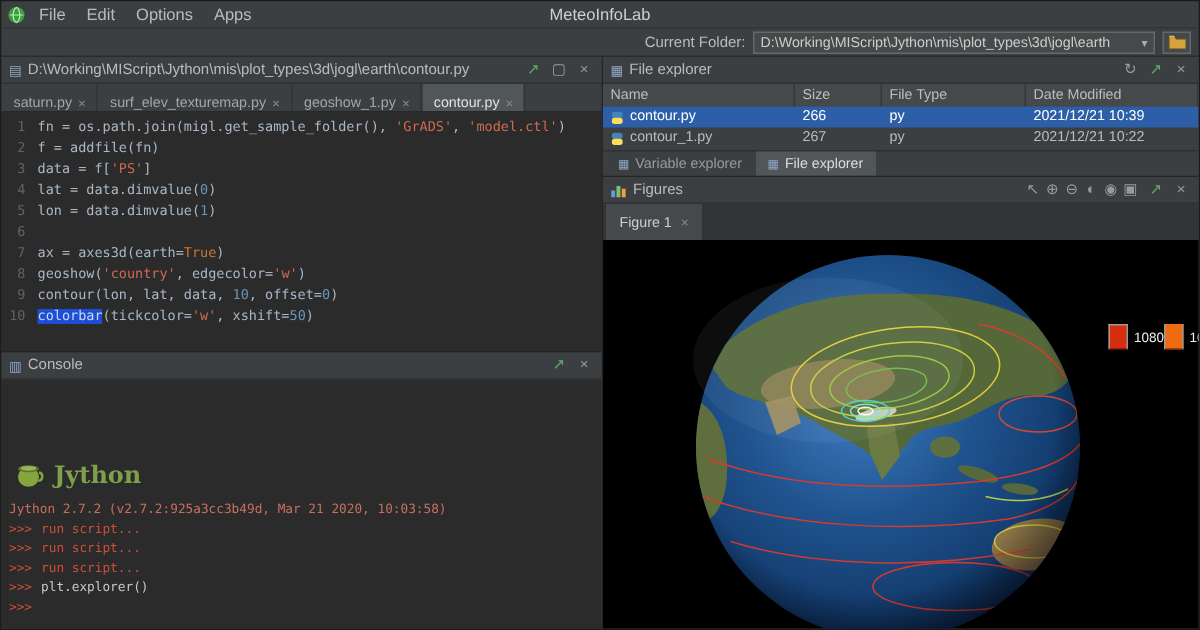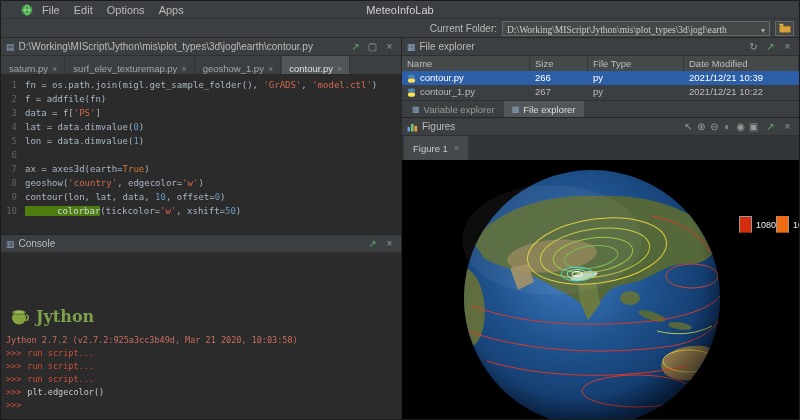--- a/index.html
+++ b/index.html
@@ -3,32 +3,32 @@
 <meta charset="utf-8">
 <style>
   *{margin:0;padding:0;box-sizing:border-box;}
   html,body{width:800px;height:420px;overflow:hidden;background:#2b2b2b;
     font-family:"Liberation Sans",sans-serif;}
   .app{width:800px;height:420px;display:flex;flex-direction:column;background:#3c3f41;
     color:#bbb;font-size:11px;border:1px solid #1b1b1b;}
 
   
   .titlebar{flex:0 0 18px;height:18px;display:flex;align-items:center;position:relative;
-    background:#3c3f41;border-bottom:1px solid #323537;padding:0 20px;gap:2px;}
+    background:#3c3f41;border-bottom:1px solid #323537;padding:0 4px;gap:2px;}
   .logo-svg{width:12px;height:12px;display:block;}
   .menubar{display:flex;}
   .menu-item{padding:0 7px;line-height:18px;color:#bbb;font-size:11px;}
   .app-title{position:absolute;left:0;right:0;text-align:center;color:#cfcfcf;pointer-events:none;}
 
   
   .toolbar{flex:0 0 19px;height:19px;display:flex;align-items:center;justify-content:flex-end;
     background:#3c3f41;border-bottom:1px solid #2b2b2b;padding:0 5px;gap:5px;}
   .folder-label{color:#bbb;font-size:10px;}
   .combo{width:268px;height:15px;background:#45494a;border:1px solid #646869;display:flex;
-    align-items:flex-end;padding:0 4px;color:#ccc;font-size:9.5px;font-family:Liberation Serif, serif;}
+    align-items:center;padding:0 4px;color:#ccc;font-size:9.5px;}
   .combo-path{flex:1;white-space:nowrap;overflow:hidden;}
   .combo-chevron{color:#aaa;font-size:8px;padding-left:3px;}
   .folder-btn{width:19px;height:15px;background:#45494a;border:1px solid #646869;
     display:flex;align-items:center;justify-content:center;}
 
   
   .main{flex:1;display:flex;min-height:0;}
   .left-col{flex:0 0 401px;width:401px;border-right:1px solid #252525;display:flex;flex-direction:column;}
   .right-col{flex:1;display:flex;flex-direction:column;min-width:0;}
 
@@ -50,21 +50,21 @@
   .tab.active{background:#515658;color:#e0e0e0;}
   .tab-close{color:#888;font-size:9px;}
   .code-area{flex:1;background:#2b2b2b;font-family:"DejaVu Sans Mono",monospace;font-size:9px;
     line-height:14px;padding-top:3px;overflow:hidden;}
   .code-line{display:flex;height:14px;white-space:pre;}
   .lnum{flex:0 0 24px;width:24px;text-align:right;padding-right:8px;color:#606366;}
   .seg-p{color:#a9b7c6;}
   .seg-s{color:#cf6a4c;}
   .seg-d{color:#6897bb;}
   .seg-k{color:#cc7832;}
-  .seg-sel{color:#cfd8e6;background:#4d7c0f;padding-left:32px;}
+  .seg-sel{color:#cfd8e6;background:#1d4ed8;}
 
   
   .console-panel{flex:1;display:flex;flex-direction:column;background:#2b2b2b;min-height:0;}
   .console-body{flex:1;padding:3px 5px;font-family:"DejaVu Sans Mono",monospace;font-size:8.5px;
     line-height:13px;overflow:hidden;margin-top:47px;}
   .jython-logo{display:flex;align-items:center;gap:5px;margin:2px 0 7px 3px;}
   .jython-text{font-size:16px;color:#7fa04a;font-weight:bold;font-family:"DejaVu Serif",serif;}
   .console-banner{color:#c96f5f;white-space:pre;}
   .console-line{display:flex;gap:6px;white-space:pre;}
   .console-prompt{color:#cd4f39;}
@@ -199,21 +199,21 @@
               <ellipse cx="10" cy="7.2" rx="5.2" ry="1.6" fill="#9ab45a"></ellipse>
               <path d="M17 10 C20 10.5,20 15,16.6 15.6" stroke="#86a53e" stroke-width="1.6" fill="none"></path>
             </svg>
             <span class="jython-text">Jython</span>
           </div>
           <div id="console-lines">
               <div class="console-banner">Jython 2.7.2 (v2.7.2:925a3cc3b49d, Mar 21 2020, 10:03:58)</div>
               <div class="console-line"><span class="console-prompt">&gt;&gt;&gt;</span><span class="c-cmd">run script...</span></div>
               <div class="console-line"><span class="console-prompt">&gt;&gt;&gt;</span><span class="c-cmd">run script...</span></div>
               <div class="console-line"><span class="console-prompt">&gt;&gt;&gt;</span><span class="c-cmd">run script...</span></div>
-              <div class="console-line"><span class="console-prompt">&gt;&gt;&gt;</span><span class="c-cmd-light">plt.edgecolor()</span></div>
+              <div class="console-line"><span class="console-prompt">&gt;&gt;&gt;</span><span class="c-cmd-light">plt.explorer()</span></div>
               <div class="console-line"><span class="console-prompt">&gt;&gt;&gt;</span><span class="c-cmd"></span></div>
             </div>
         </div>
       </section>
     </div>
 
     <div class="right-col">
 
       <section class="fileexp-panel">
         <div class="panel-header">

